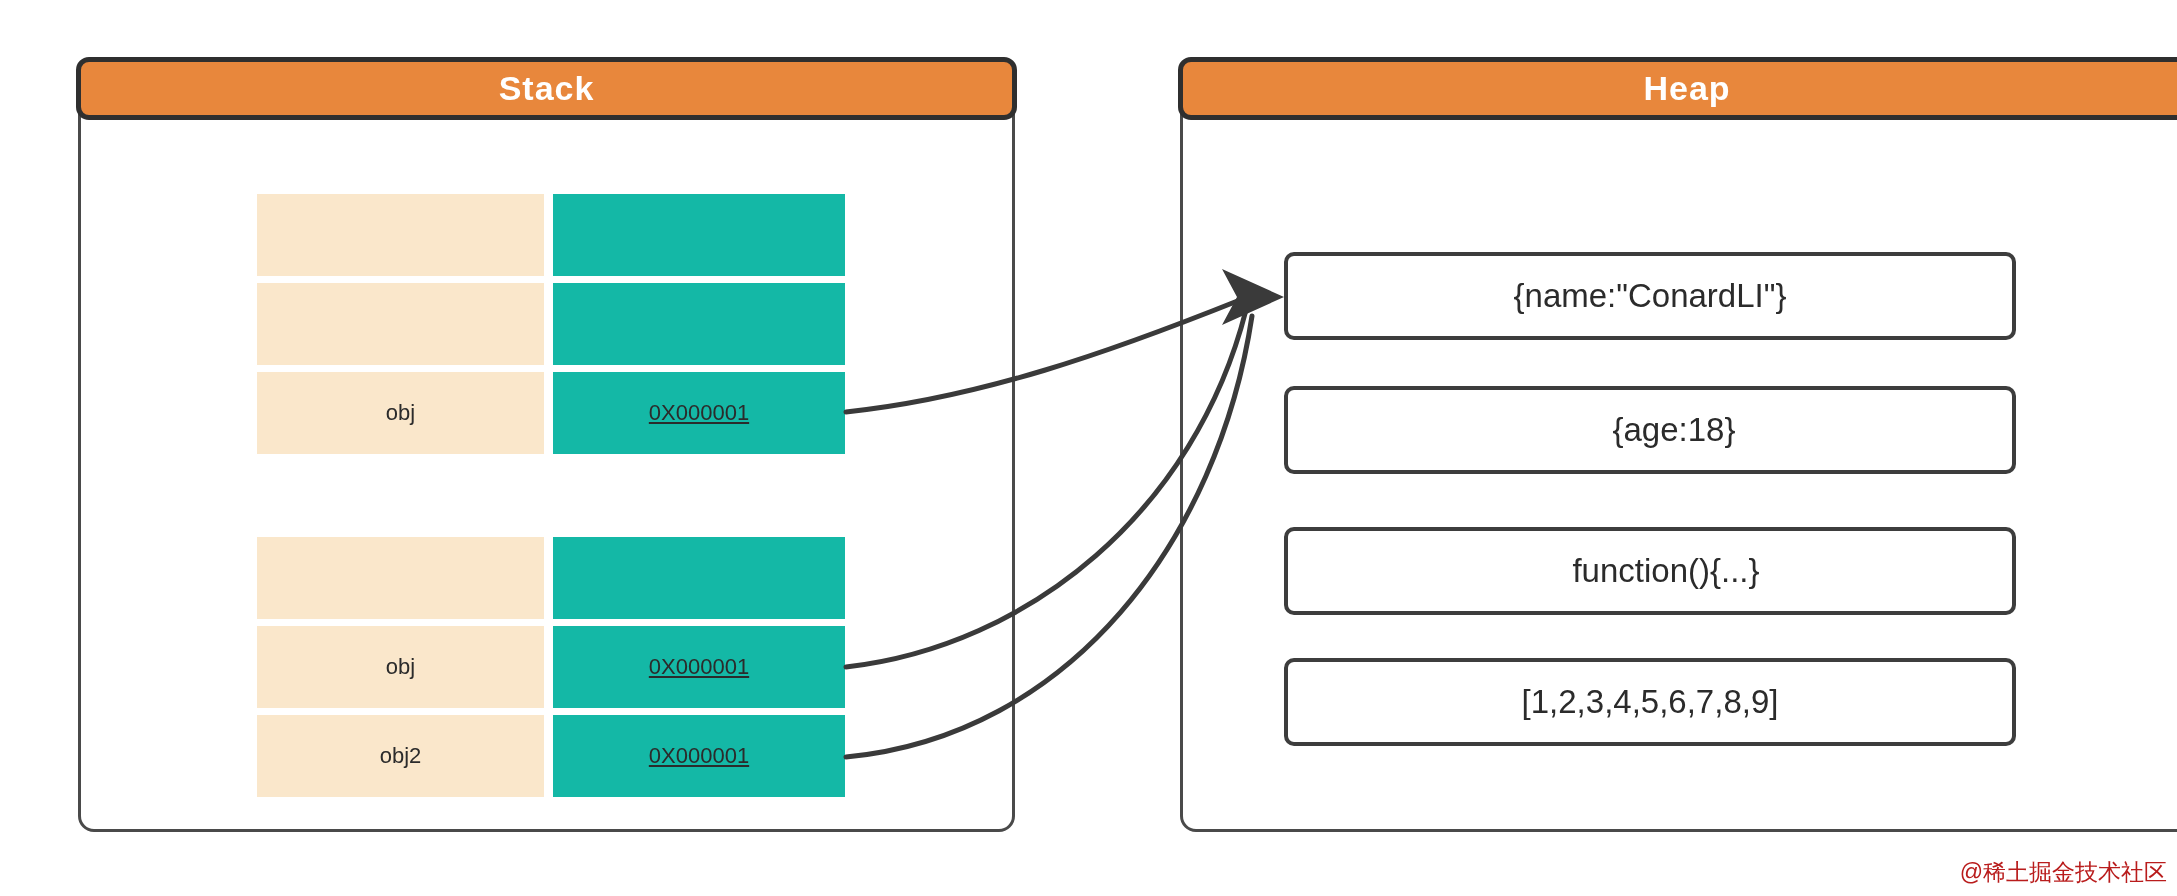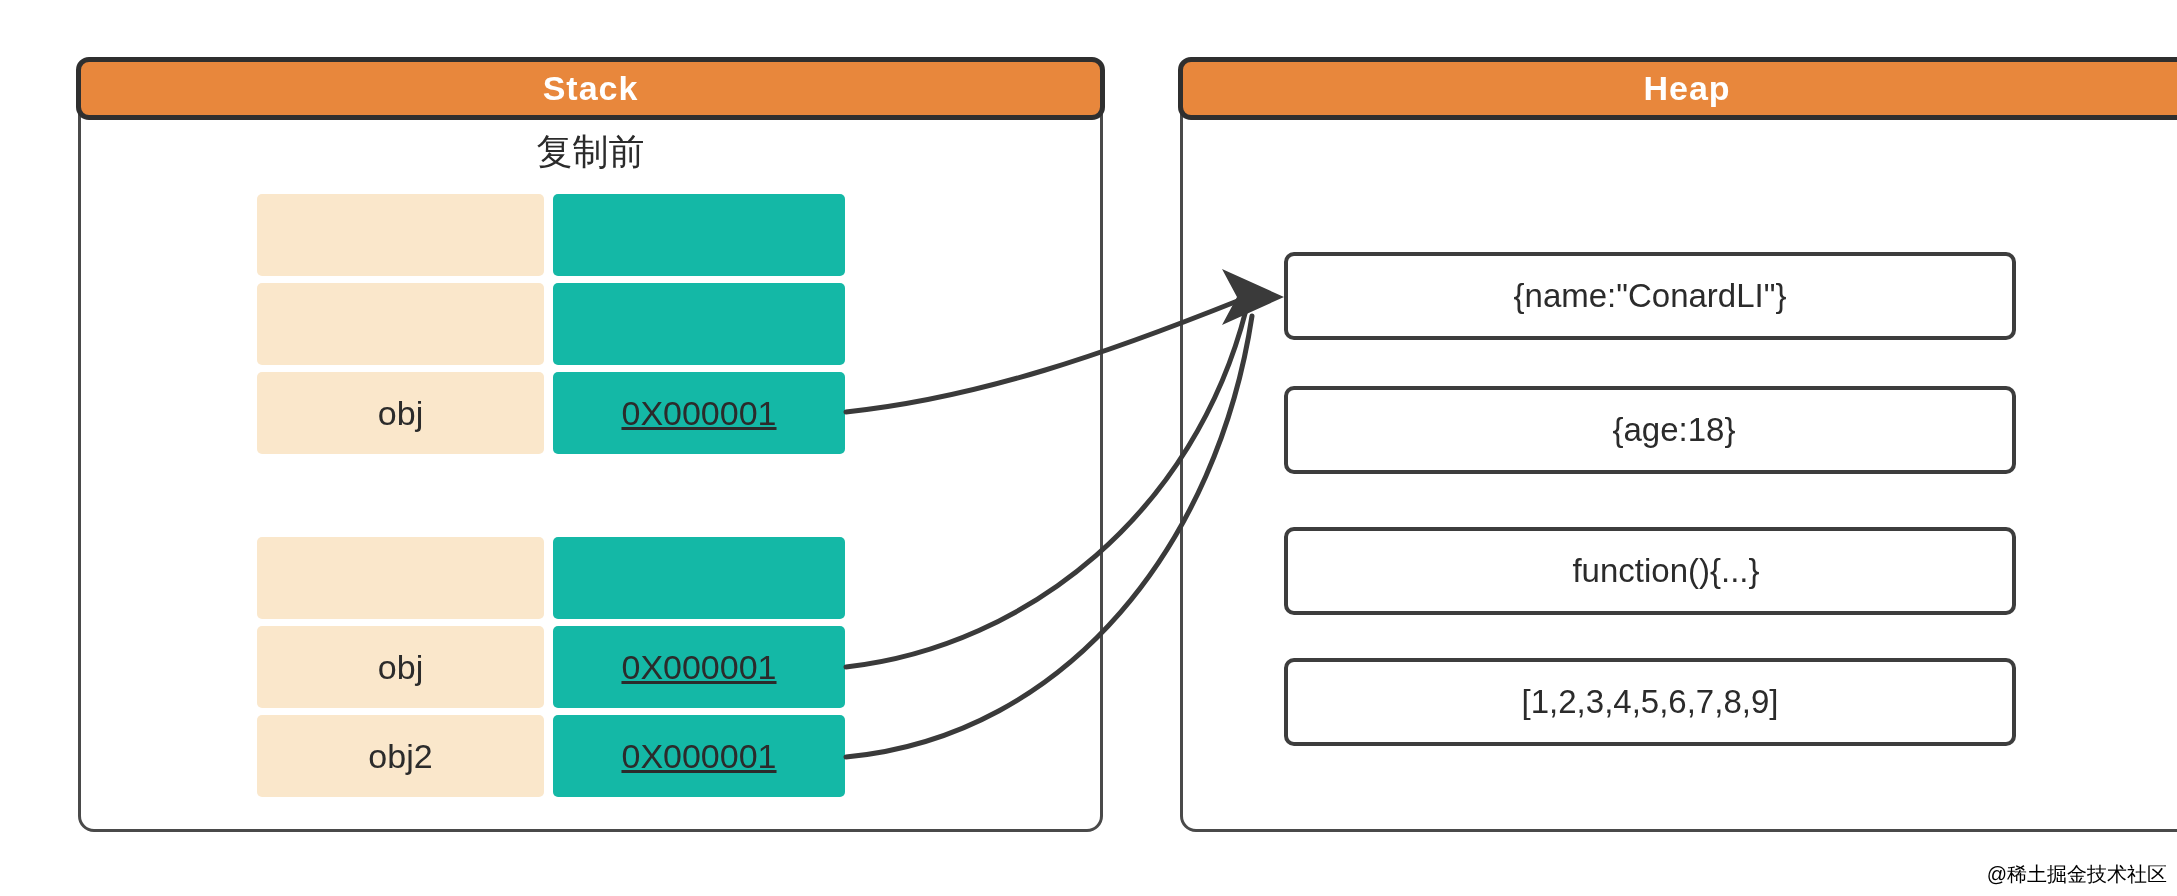--- a/index.html
+++ b/index.html
@@ -14,21 +14,21 @@
   
   .panel {
     position: absolute;
     top: 57px;
     height: 775px;
     border: 3px solid #4a4a4a;
     border-radius: 16px;
     background: #ffffff;
     box-sizing: border-box;
   }
-  .panel.stack { left: 78px;  width: 1025px; }
+  .panel.stack { left: 78px;  width: 937px; }
   .panel.heap  { left: 1180px; width: 1014px; }
   .panel-header {
     position: absolute;
     top: -3px; left: -5px; right: -5px;
     height: 63px;
     background: #e8873c;
     border: 5px solid #2f2f2f;
     border-radius: 13px;
     box-sizing: border-box;
     display: flex; align-items: center; justify-content: center;
@@ -50,23 +50,23 @@
     left: 176px;
     width: 588px;
     display: grid;
     grid-template-columns: 287px 292px;
     column-gap: 9px;
     row-gap: 7px;
   }
   .mem-cell {
     height: 82px;
     display: flex; align-items: center; justify-content: center;
-    font-size: 34px;
+    font-size: 22px;
     color: #2b2b2b;
-    border-radius: 5px;
+    border-radius: 0;
   }
   .mem-cell.name { background: #fae7cb; }
   .mem-cell.addr { background: #14b8a6; text-decoration: underline; }
   
   .heap-box {
     position: absolute;
     left: 101px;
     width: 732px;
     height: 88px;
     background: #ffffff;
@@ -86,35 +86,34 @@
     position: absolute;
     top: 0; left: 0;
     width: 2177px; height: 896px;
     pointer-events: none;
   }
   
   .watermark {
     position: absolute;
     right: 10px;
     bottom: 8px;
-    font-size: 20px;
-    color: #000000;
+    font-size: 23px;
+    color: #b91c1c;
   }
 </style>
 </head>
 <body>
 
 <div class="canvas">
 
   <div class="panel stack">
     <div class="panel-header">
       <span>Stack</span>
     </div>
 
-    <div class="section-label" style="top: 68px;">复制前</div>
 
     <div class="mem-table" style="top: 134px;">
       <div class="mem-cell name"></div>
       <div class="mem-cell addr"></div>
       <div class="mem-cell name"></div>
       <div class="mem-cell addr"></div>
       <div class="mem-cell name">obj</div>
       <div class="mem-cell addr">0X000001</div>
     </div>
 

